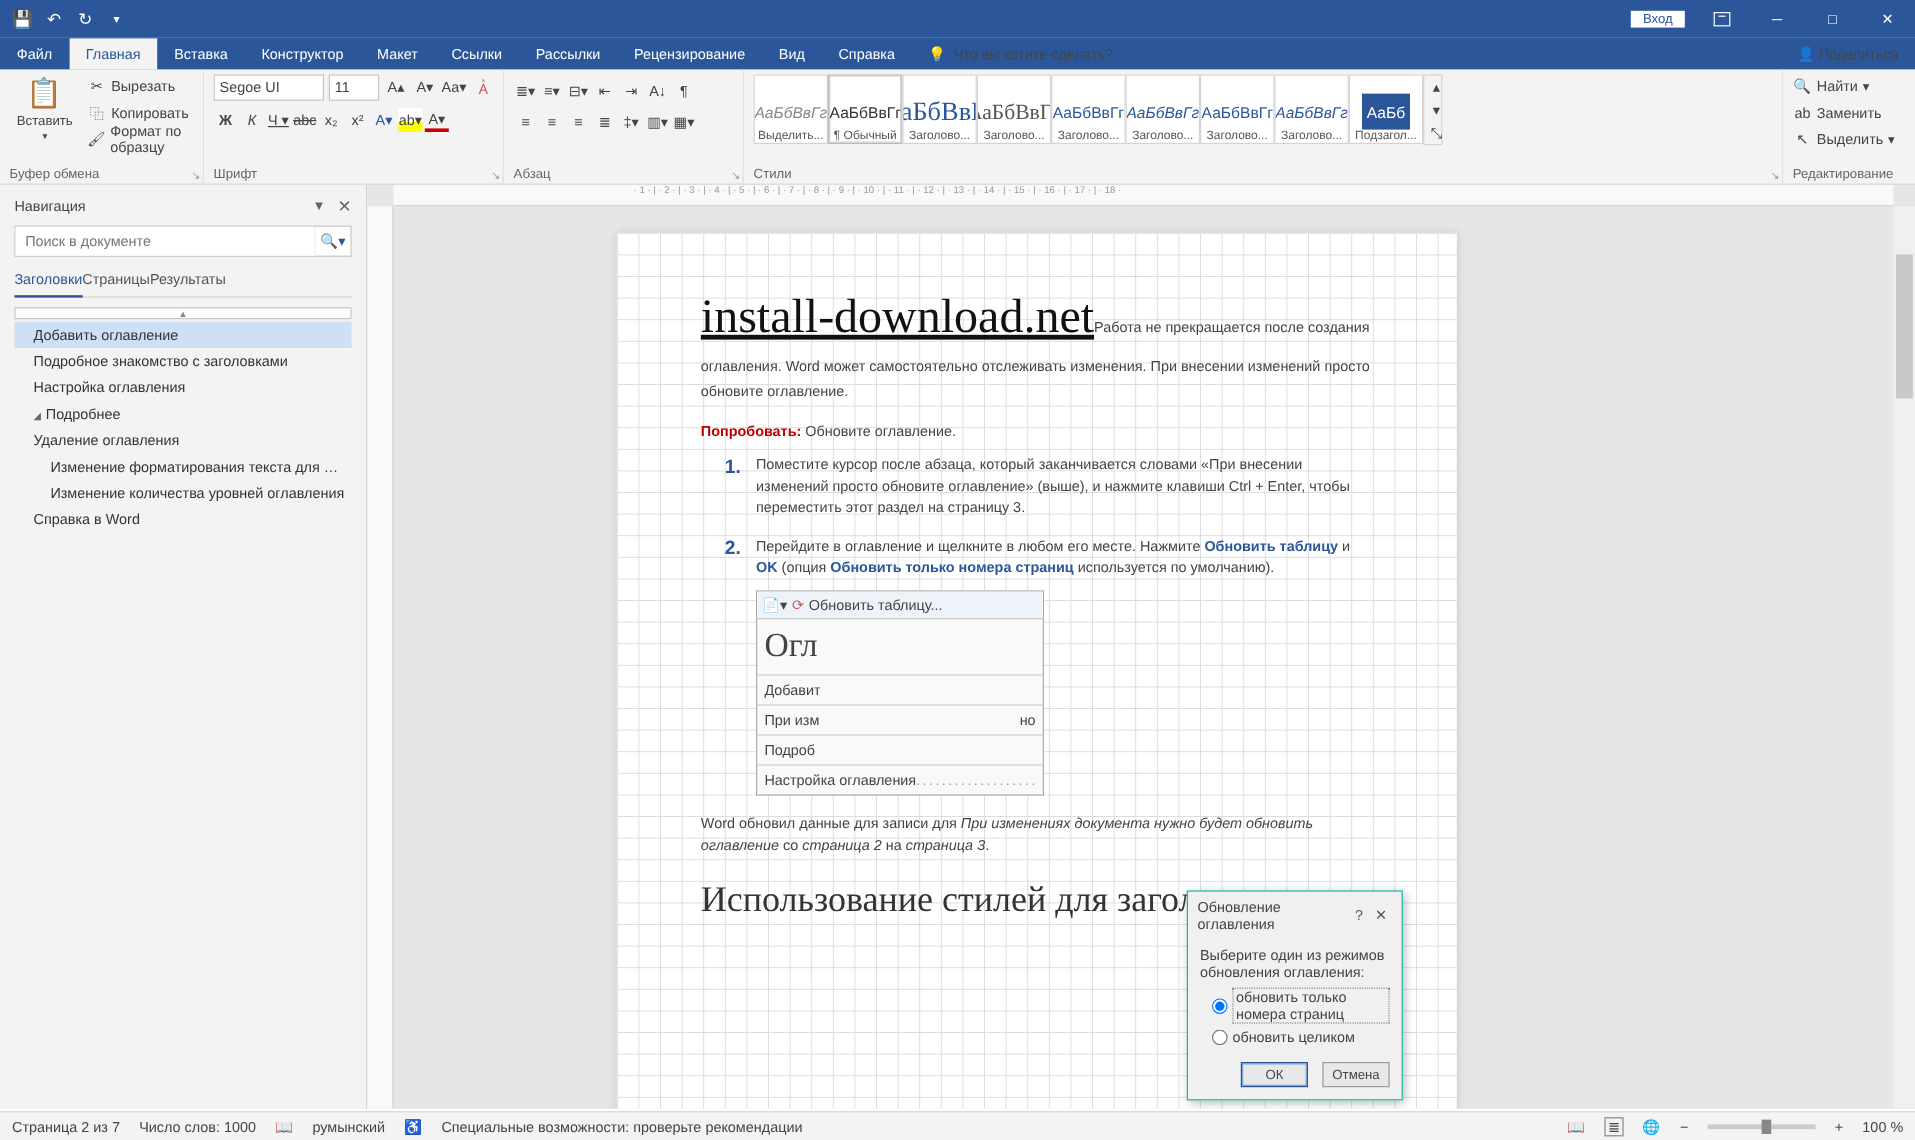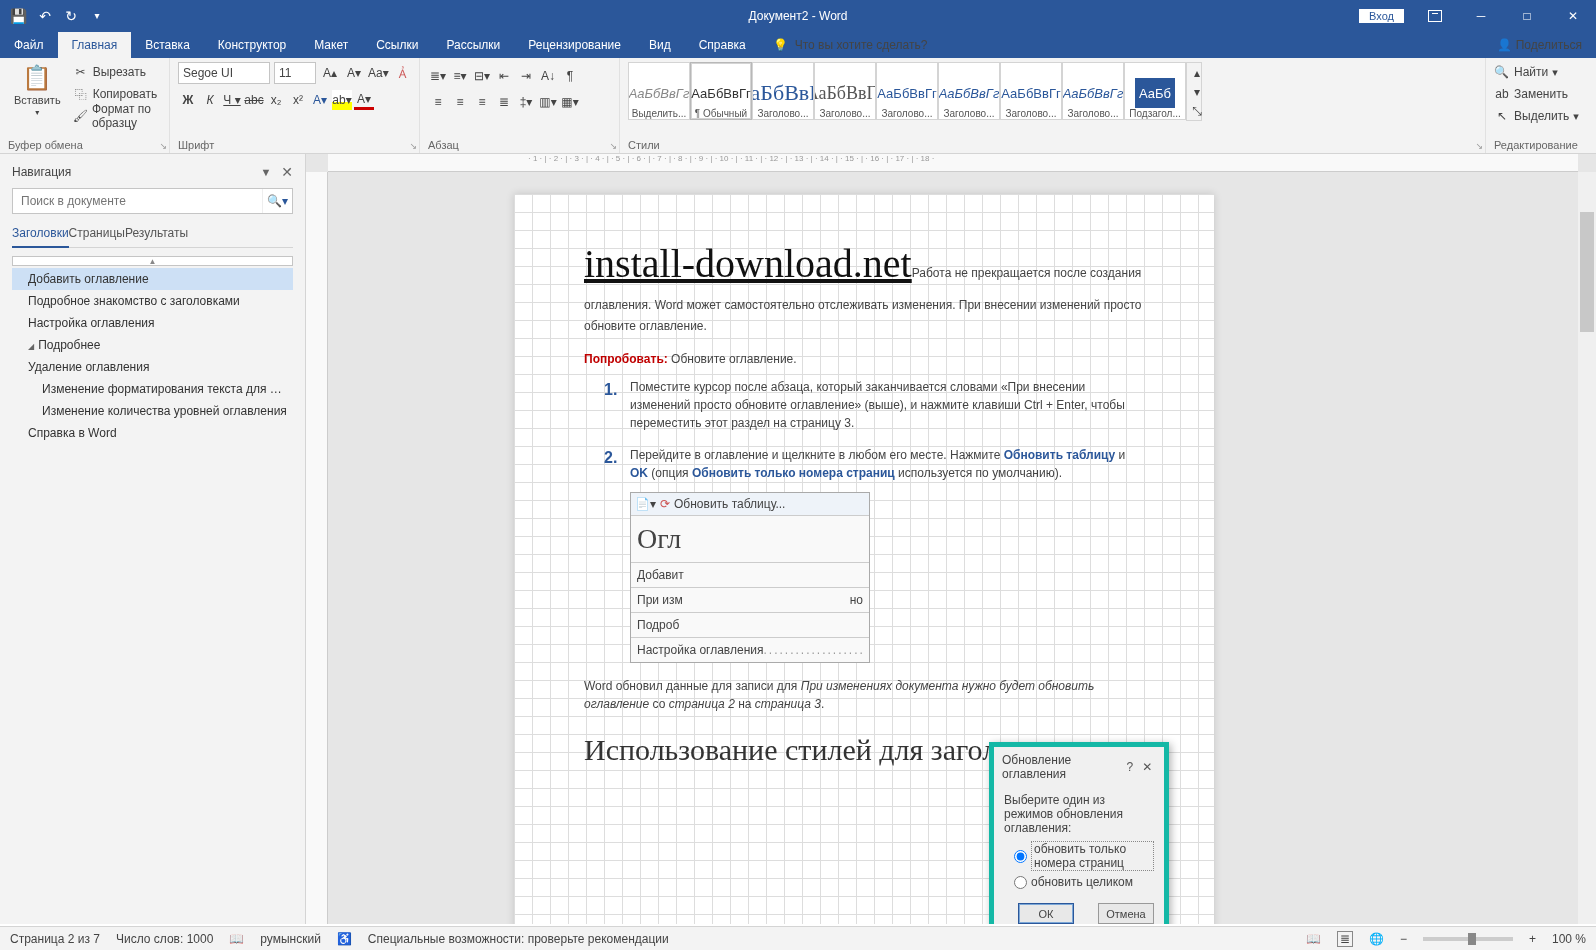--- a/index.html
+++ b/index.html
@@ -69,29 +69,29 @@
 .blue{color:#2b579a;font-weight:bold}
 .num{color:#2b579a;font-weight:bold;font-size:16px}
 ol.steps{list-style:none;margin:10px 0 10px 20px}
 ol.steps li{margin-bottom:14px;padding-left:26px;position:relative}
 ol.steps li .n{position:absolute;left:0;top:0}
 .tocimg{border:1px solid #aaa;background:#f9f9f9;margin-top:10px;width:240px}
 .tocbar{background:#eef3f9;border-bottom:1px solid #ccc;padding:2px 4px;font-size:10px;color:#555;display:flex;align-items:center;gap:4px}
 .toctitle{font-size:28px;font-family:"Segoe UI Light";color:#444;padding:2px 6px}
 .tocrow{border-top:1px solid #ccc;padding:3px 6px;font-size:11px;color:#333;display:flex}
 .tocrow .d{flex:1;overflow:hidden;color:#999;letter-spacing:2px}
-.dialog{position:absolute;left:683px;top:588px;width:180px;background:#f0f0f0;border:5px solid #14b8a6;box-shadow:2px 2px 8px rgba(0,0,0,.3);z-index:10}
+.dialog{position:absolute;left:683px;top:588px;width:180px;background:#f0f0f0;border:1px solid #14b8a6;box-shadow:2px 2px 8px rgba(0,0,0,.3);z-index:10}
 .dlgtitle{display:flex;align-items:center;padding:6px 8px;font-size:11px}
 .dlgtitle .sp{flex:1}
 .dlgtitle .q,.dlgtitle .x{width:20px;text-align:center;cursor:pointer;color:#555}
 .dlgbody{padding:6px 10px;font-size:11px}
 .dlgbody .radio{display:flex;align-items:center;gap:4px;padding:2px 0 2px 10px}
 .dlgbody .radio input{margin:0}
 .dlgbody .radio.sel label{border:1px dotted #888;padding:0 2px}
-.dlgbtns{display:flex;gap:24px;justify-content:flex-end;padding:6px 10px 10px 10px}
+.dlgbtns{display:flex;gap:12px;justify-content:flex-end;padding:6px 10px 10px 10px}
 .dlgbtns button{min-width:56px;height:21px;font-size:11px;border:1px solid #999;background:#e8e8e8;cursor:pointer}
 .dlgbtns button.def{border:1px solid #2b579a;box-shadow:0 0 0 1px #7ba7d7 inset}
 .para2{margin-top:12px}
 .heading2{font-size:30px;font-family:"Segoe UI Light";color:#333;margin-top:14px}
 .status{position:absolute;bottom:0;left:0;right:0;height:24px;background:#f3f3f3;border-top:1px solid #d4d4d4;display:flex;align-items:center;padding:0 10px;gap:16px;font-size:11px;color:#555}
 .status .sp{flex:1}
 .status .ic{cursor:pointer}
 .zoomslider{width:90px;height:4px;background:#ccc;position:relative}
 .zoomslider::after{content:"";position:absolute;left:45px;top:-4px;width:8px;height:12px;background:#888}
 .scroll{position:absolute;right:0;top:18px;bottom:0;width:18px;background:#f0f0f0}
@@ -100,21 +100,20 @@
 </head>
 <body>
 
 <div class="titlebar">
   <div class="qat">
     <span>💾</span>
     <span>↶</span>
     <span>↻</span>
     <span style="font-size:10px">▾</span>
   </div>
-  <div class="titlecenter">Документ2 - Word</div>
   <div class="titleright">
     <span class="vhod">Вход</span>
     <span class="winbtn">
         <span class="boxicon"></span>
       </span>
     <span class="winbtn">─</span>
     <span class="winbtn">□</span>
     <span class="winbtn">✕</span>
   </div>
 </div>

